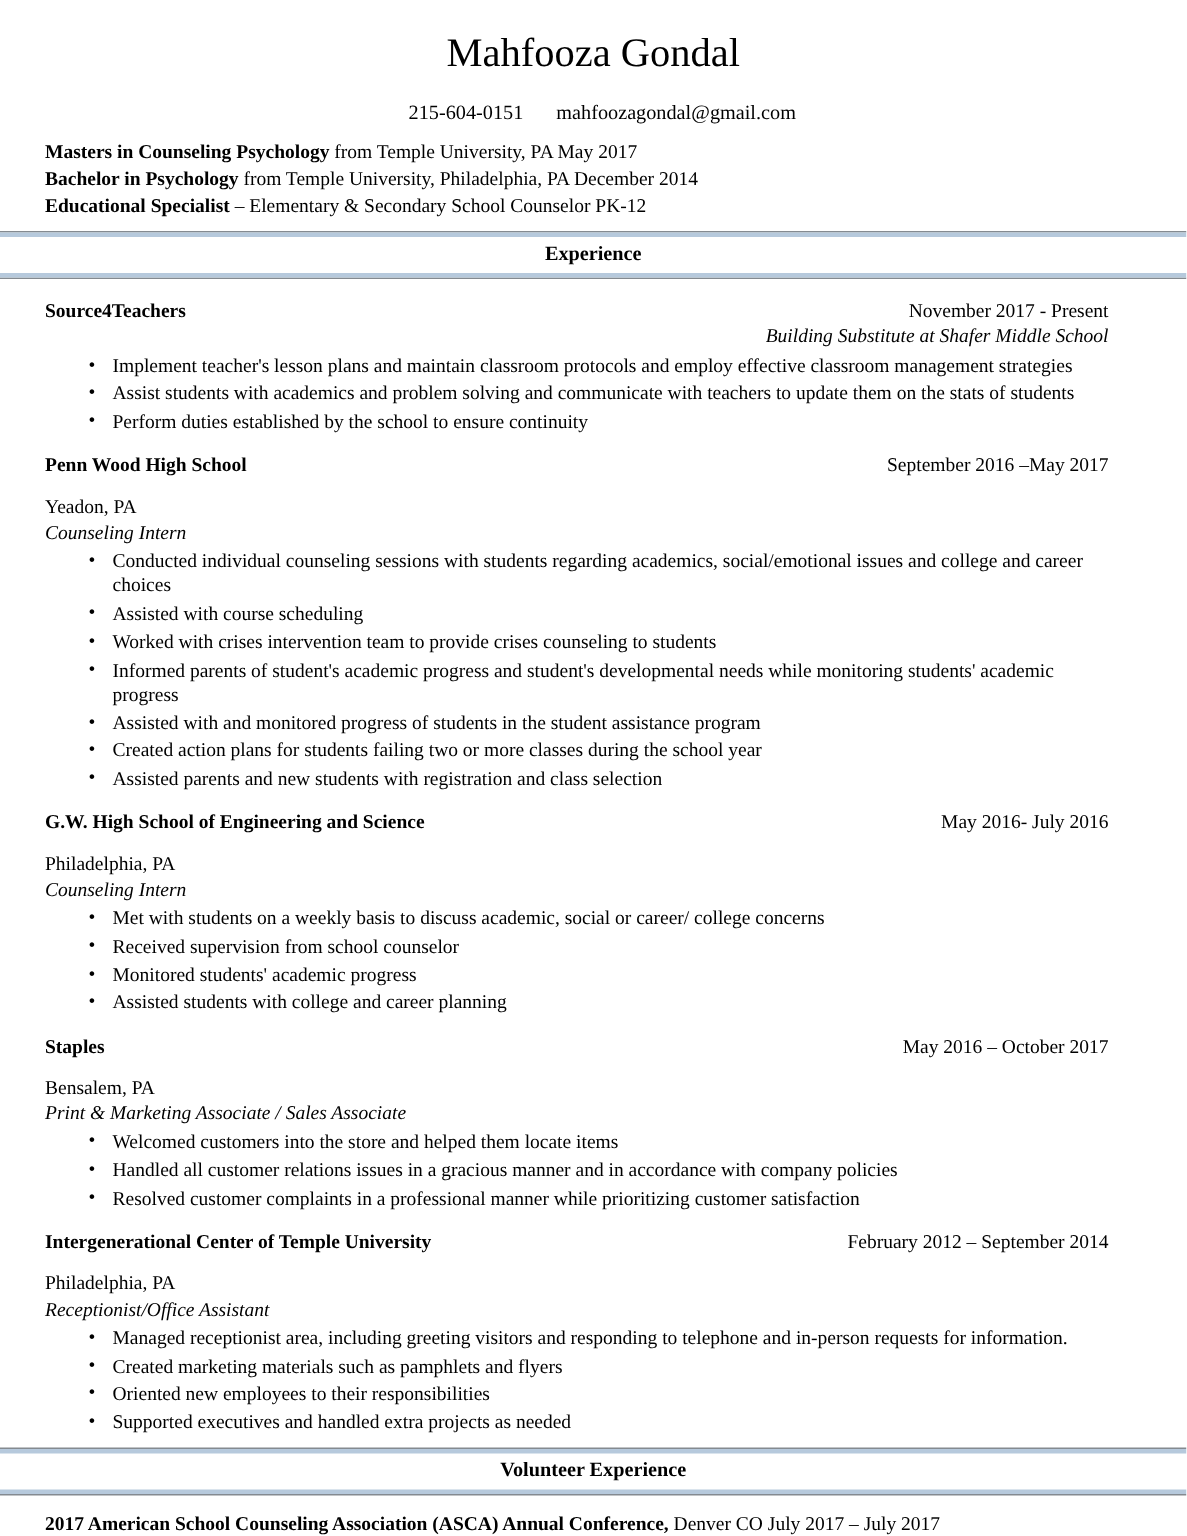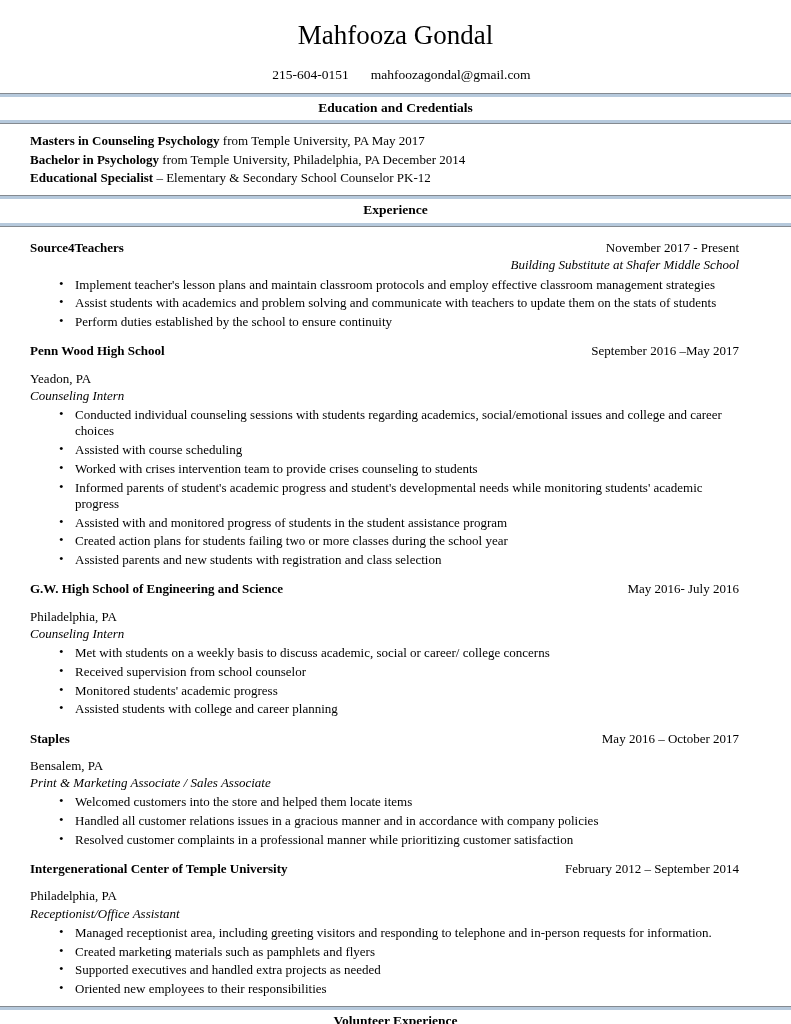--- a/index.html
+++ b/index.html
@@ -42,23 +42,20 @@
 
 <div class="page">
 
   <div class="rheader">
     <div class="rname">Mahfooza Gondal</div>
     <div class="rcontact">
       <span>215-604-0151</span><span class="sep"></span><span>mahfoozagondal@gmail.com</span>
     </div>
   </div>
 
-  <div class="divider">
-    <div class="divider-inner">Education and Credentials</div>
-  </div>
 
   <div class="content">
     <div class="edu-list">
       <p class="edu-line"><span class="b">Masters in Counseling Psychology</span><span> from Temple University, PA May 2017</span></p>
       <p class="edu-line"><span class="b">Bachelor in Psychology</span><span> from Temple University, Philadelphia, PA December 2014</span></p>
       <p class="edu-line"><span class="b">Educational Specialist</span><span> – Elementary &amp; Secondary School Counselor PK-12</span></p>
     </div>
   </div>
 
   <div class="divider">
@@ -130,22 +127,22 @@
     <div class="job">
       <div class="job-head">
         <span class="job-name">Intergenerational Center of Temple University</span>
         <span class="job-date">February 2012 – September 2014</span>
       </div>
       <div class="job-loc">Philadelphia, PA</div>
       <div class="job-role">Receptionist/Office Assistant</div>
       <ul class="bullets">
         <li>Managed receptionist area, including greeting visitors and responding to telephone and in-person requests for information.</li>
         <li>Created marketing materials such as pamphlets and flyers</li>
+        <li>Oriented new employees to their responsibilities</li>
         <li>Supported executives and handled extra projects as needed</li>
-        <li>Oriented new employees to their responsibilities</li>
       </ul>
     </div>
 
   </div>
 
   <div class="divider">
     <div class="divider-inner">Volunteer Experience</div>
   </div>
 
   <div class="content">

